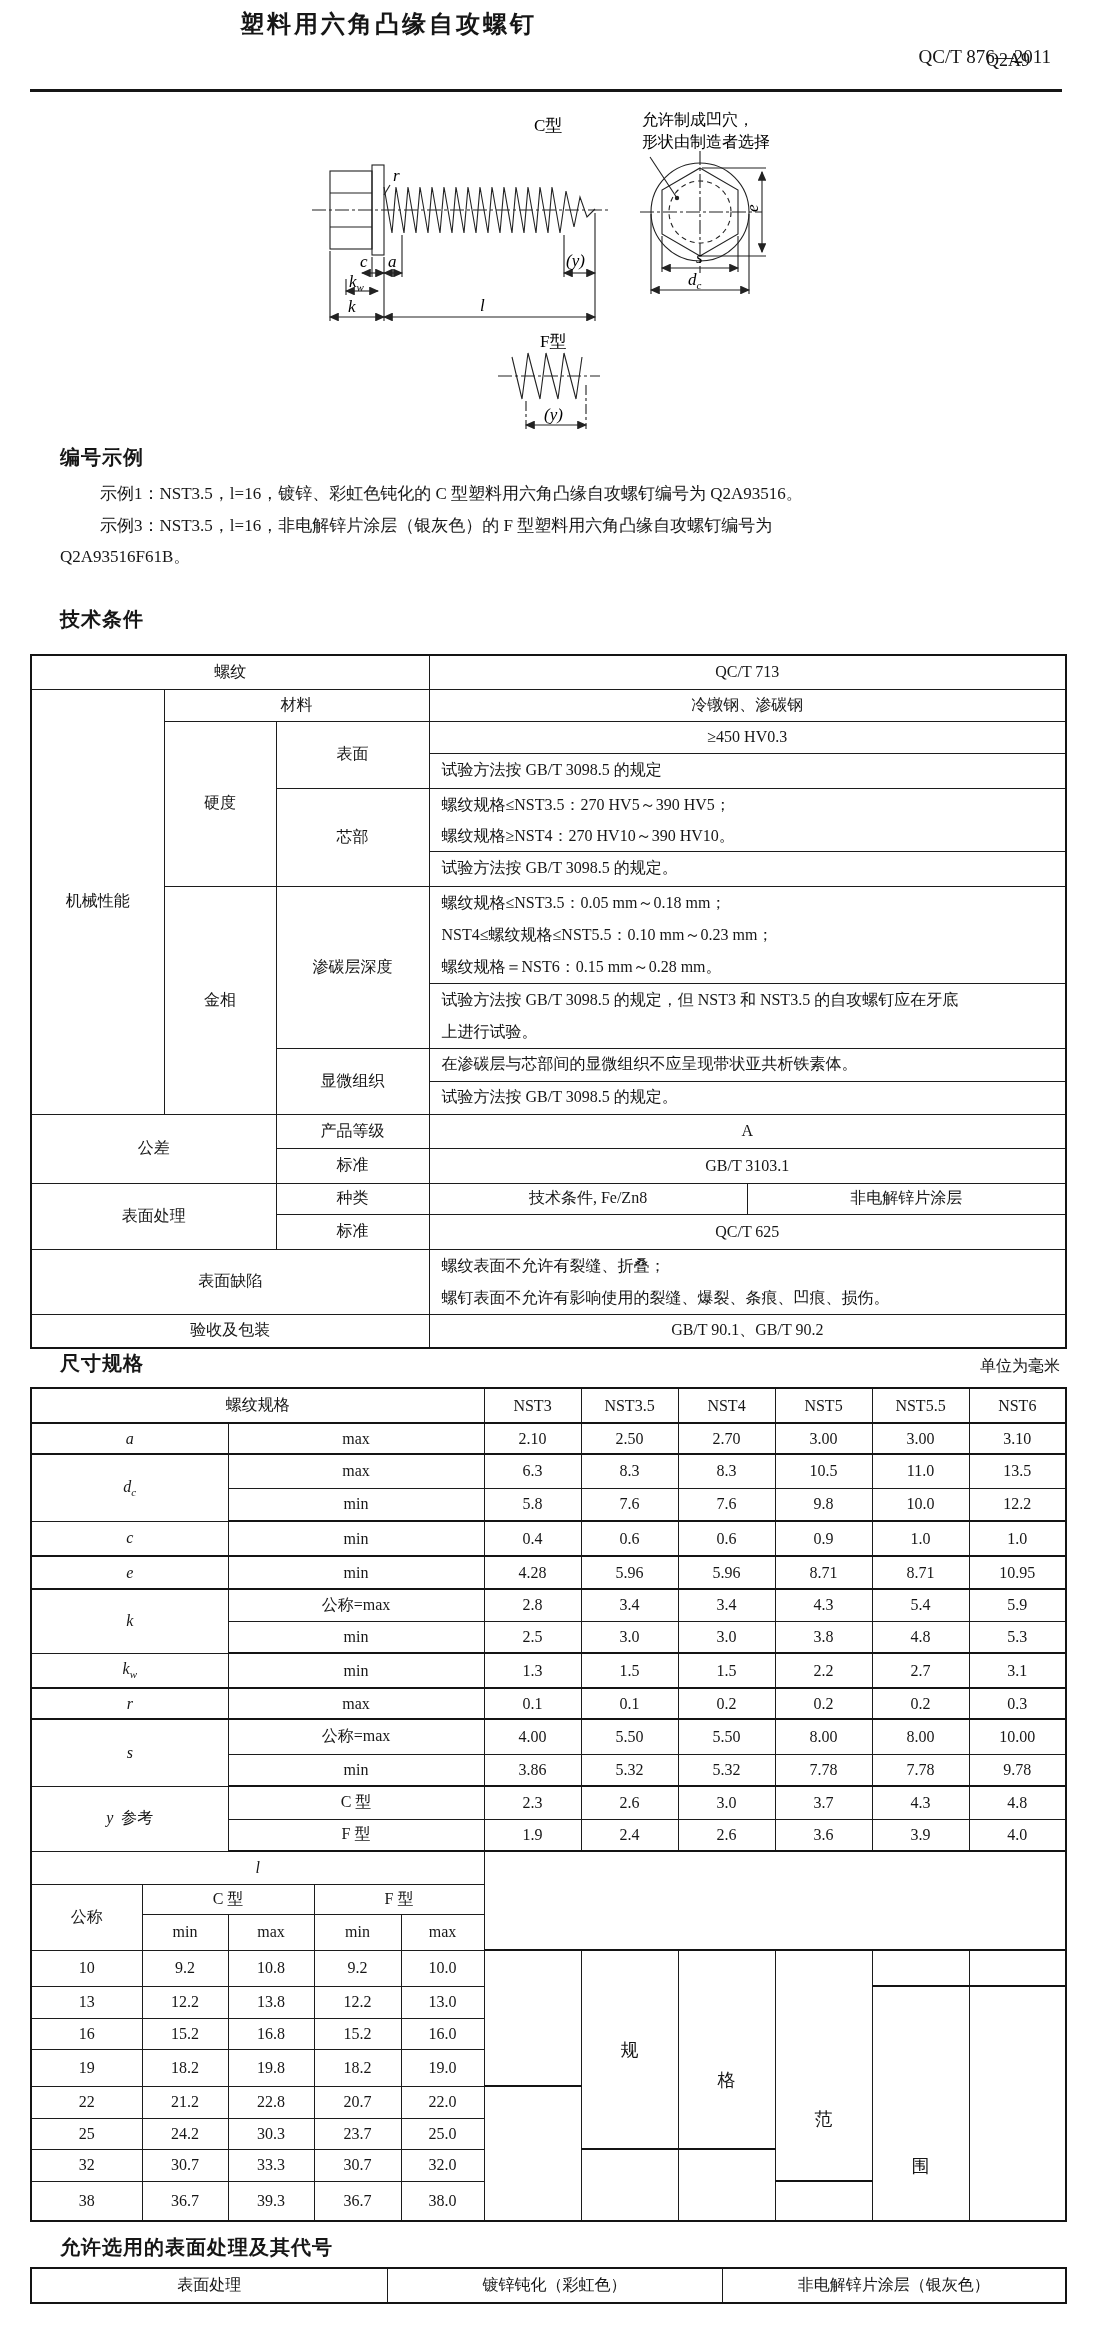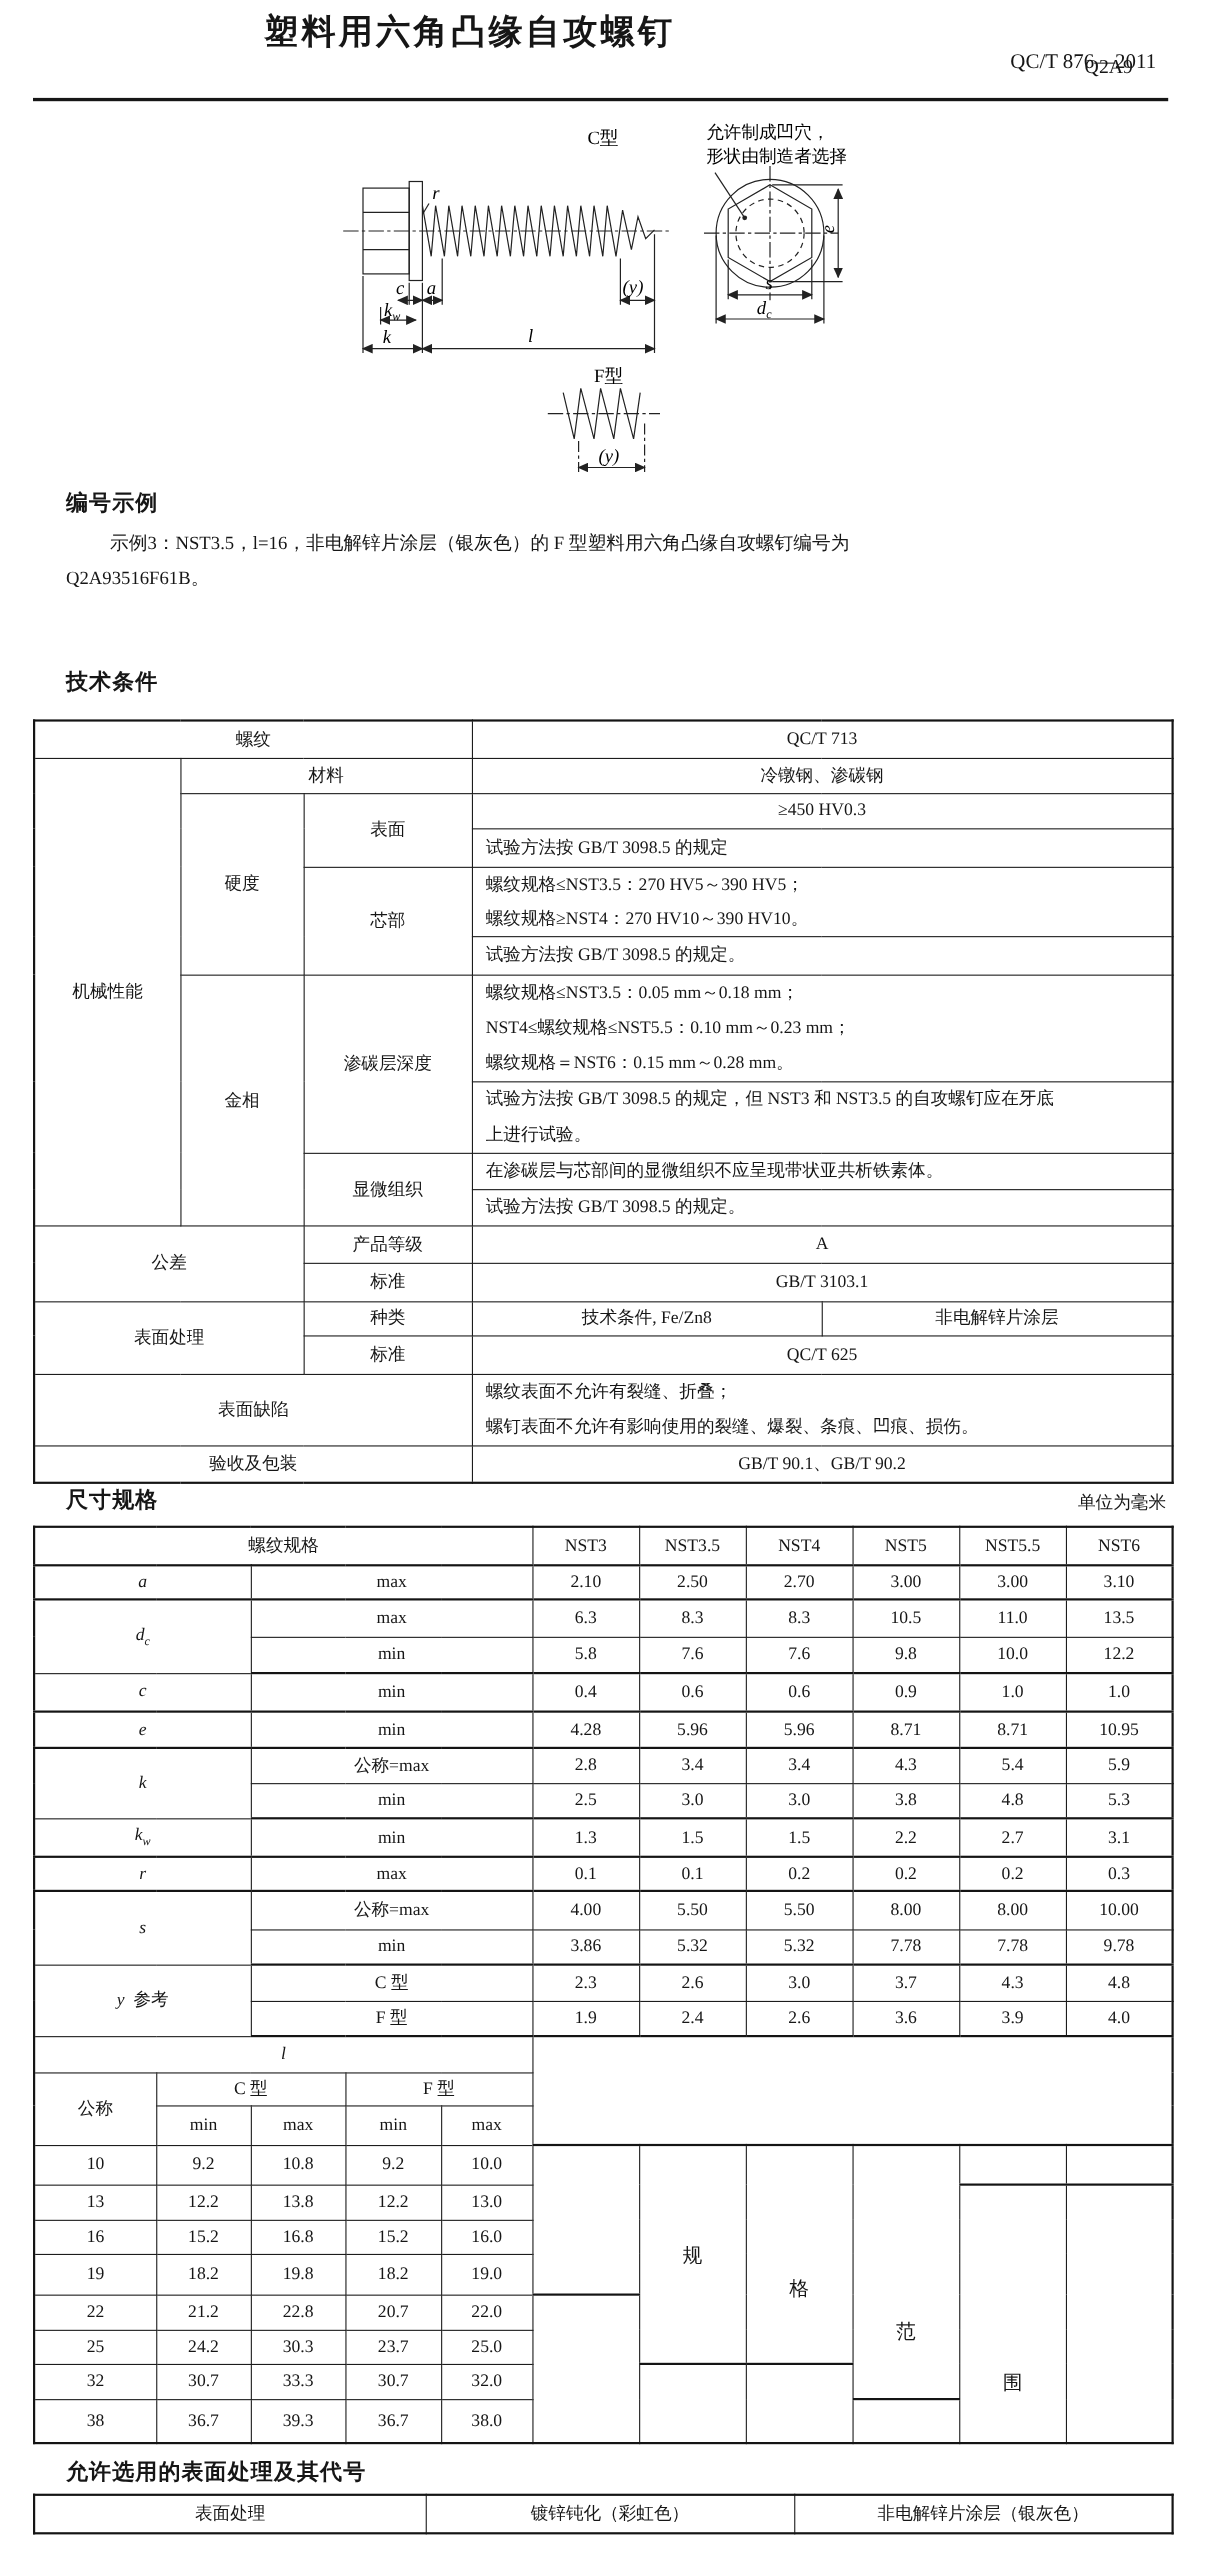--- a/index.html
+++ b/index.html
@@ -1,19 +1,19 @@
 <!DOCTYPE html>
 <html><head>
 <meta charset="utf-8">
 <style>
   html,body{margin:0;padding:0;background:#e8e8e8;}
   .page{position:relative;width:1100px;height:2341px;background:#ffffff;
         font-family:"Liberation Serif","DejaVu Serif",serif;color:#161616;overflow:hidden;}
   .abs{position:absolute;}
-  .doc-title{font-size:31px;font-weight:700;letter-spacing:3px;}
+  .doc-title{font-size:24px;font-weight:700;letter-spacing:3px;}
   .code{font-size:18px;}
   .std{font-size:19px;}
   .rule{background:#161616;height:3px;}
   .h2{font-size:20px;font-weight:700;letter-spacing:1px;}
   .body-text{font-size:17px;line-height:31.5px;}
   .indent{padding-left:40px;}
   .unit-note{font-size:16px;}
   table{border-collapse:collapse;table-layout:fixed;}
   td{border:1px solid #1c1c1c;text-align:center;vertical-align:middle;
      font-size:16px;padding:0;overflow:hidden;}
@@ -103,20 +103,21 @@
     <text x="330" y="216" class="dimtxt">l</text>
     <text x="416" y="171" class="dimtxt">(y)</text>
     <text x="604" y="121" class="dimtxt" transform="rotate(-90 604 117)">e</text>
     <text x="546" y="168" class="dimtxt">s</text>
     <text x="538" y="190" class="dimtxt"><tspan>d</tspan><tspan dy="4" font-size="11">c</tspan></text>
     <text x="394" y="325" class="dimtxt">(y)</text>
   </svg>
 
   <div class="abs h2" style="left:60px;top:444px;">编号示例</div>
   <div class="abs body-text" style="left:60px;top:478px;width:1000px;">
+    <div class="indent">示例1：NST3.5，l=16，镀锌、彩虹色钝化的 C 型塑料用六角凸缘自攻螺钉编号为 Q2A93516。</div>
     <div class="indent">示例3：NST3.5，l=16，非电解锌片涂层（银灰色）的 F 型塑料用六角凸缘自攻螺钉编号为</div>
     <div>Q2A93516F61B。</div>
   </div>
 
   <div class="abs h2" style="left:60px;top:606px;">技术条件</div>
   <table class="abs frame" style="left:30px;top:654px;width:1035px;border-radius:29px;">
     <colgroup>
         <col style="width:133px">
         <col style="width:112px">
         <col style="width:153px">

